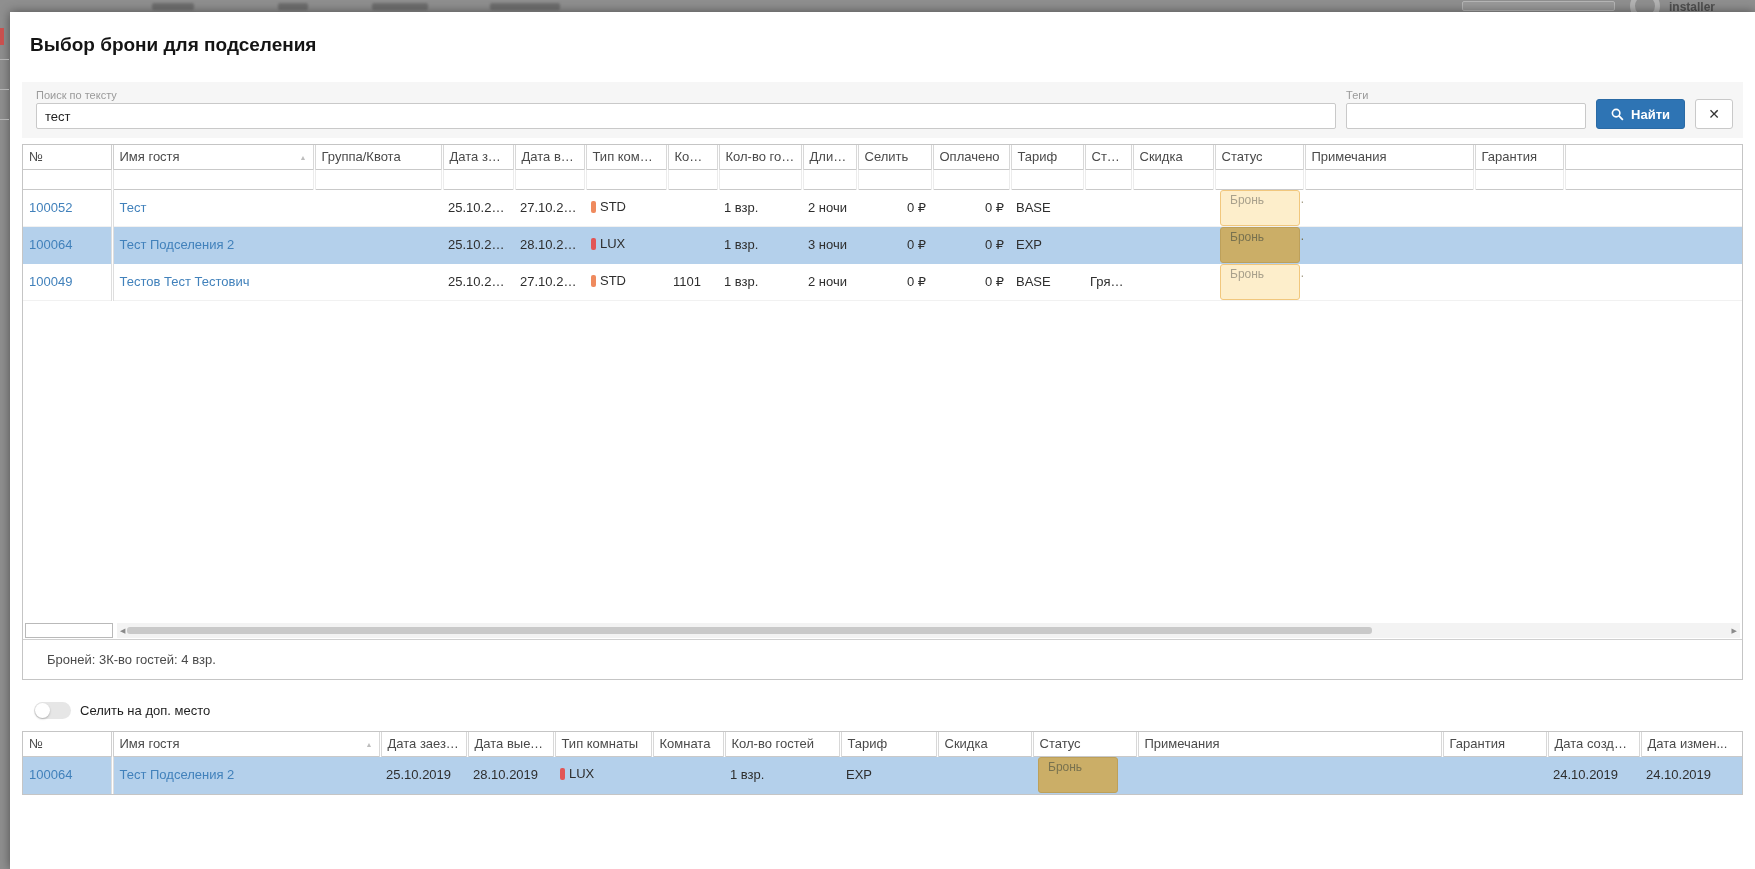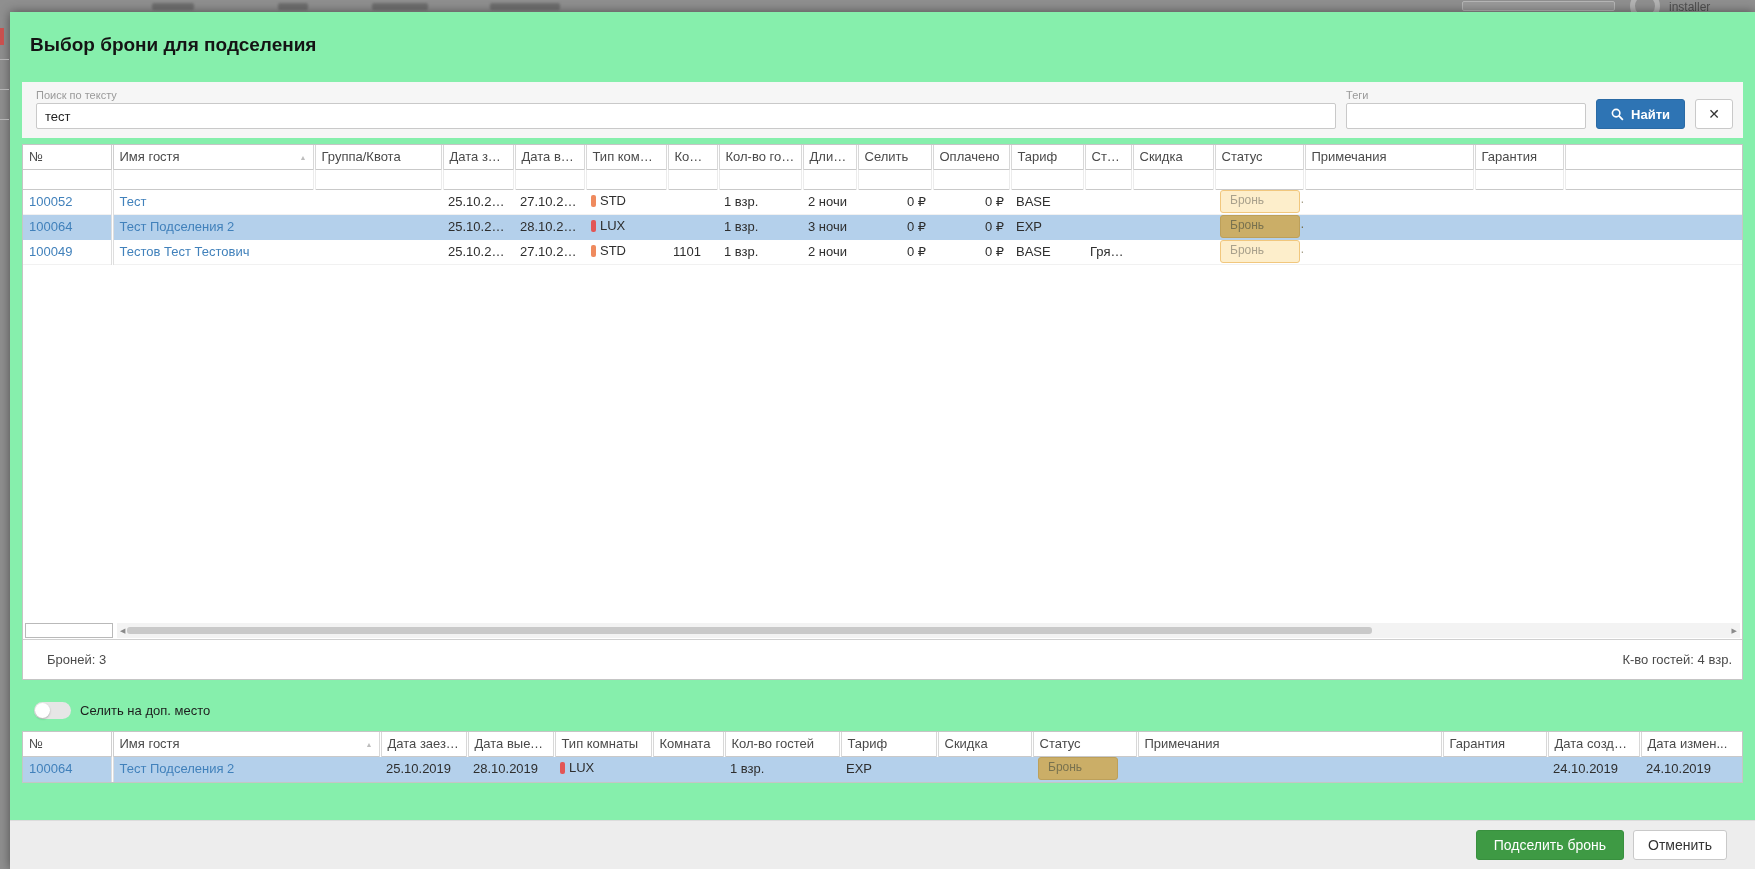--- a/index.html
+++ b/index.html
@@ -8,28 +8,28 @@
     font-family: "Liberation Sans", "DejaVu Sans", sans-serif;
     font-size: 13px; color: #2e2e2e;
     background: #8f8f8f; position: relative;
   }
   
   .bk-blob { position:absolute; background:#6f6f6f; border-radius:2px; filter:blur(1px); z-index:1; }
   .bk-search { position:absolute; left:1462px; top:1px; width:153px; height:10px;
     border:1px solid #b6b6b6; border-radius:2px; background:#9a9a9a; z-index:1; }
   .bk-avatar { position:absolute; left:1630px; top:-9px; width:30px; height:30px;
     border-radius:50%; border:5px solid #b3b3b3; background:#8f8f8f; z-index:1; }
-  .bk-installer { position:absolute; left:1669px; top:0; font-size:12px; font-weight:normal;
+  .bk-installer { position:absolute; left:1669px; top:0; font-size:12px; font-weight:bold;
     color:#4f4f4f; z-index:1; }
   .bk-red { position:absolute; left:0; top:28px; width:4px; height:17px; background:#c9504e; z-index:3; }
   .bk-line { position:absolute; left:0; width:9px; height:1px; background:#b3b3b3; z-index:3; }
 
   
   .modal { position:absolute; left:10px; top:12px; width:1745px; height:857px;
-    background:#86efac; z-index:2; box-shadow:0 0 10px rgba(0,0,0,.45); }
+    background:#ffffff; z-index:2; box-shadow:0 0 10px rgba(0,0,0,.45); }
   .modal-title { margin:22px 0 0 20px; font-size:19px; font-weight:bold; color:#141414; }
 
   
   .search-panel { margin:26px 12px 0 12px; background:#f6f6f6; padding:7px 10px 9px 14px;
     display:flex; align-items:flex-end; gap:10px; }
   .fld { display:flex; flex-direction:column; }
   .fld-label { font-size:11px; line-height:12px; color:#9a9a9a; margin-bottom:2px; }
   .fld input { height:26px; border:1px solid #c9c9c9; border-radius:2px; padding:0 8px;
     font-family:inherit; font-size:13px; color:#222; background:#fff; width:100%; outline:none; }
   .fld-text { flex:1 1 auto; }
@@ -54,33 +54,33 @@
   tr.filter-row td + td { border-left:3px double #ececec; }
   tr.filter-row td:first-child { border-right:3px double #e3e3e3; }
   tbody td { height:25px; padding:0 6px; white-space:nowrap; overflow:hidden;
     text-overflow:ellipsis; border-bottom:1px solid #f1f1f1; }
   tbody td:first-child { border-right:3px double #dedede;margin-top:8px; }
   tr.selected td { background:#b4d0eb; border-bottom-color:#b4d0eb; }
   td.r { text-align:right; }
   a.lnk { color:#4181bb; text-decoration:none; cursor:pointer; }
   .chip { display:inline-flex; align-items:center; gap:4px; }
   .chip i { width:5px; height:12px; border-radius:2px; display:inline-block; }
-  .badge { display:inline-block; min-width:80px; height:23px; line-height:18px; padding:0 9px;
+  .badge { display:inline-block; min-width:80px; height:36px; line-height:18px; padding:0 9px;
     border-radius:3px; font-size:12px; background:#fdeecb; border:1px solid #f1c77d; color:#a9a18c; }
   tr.selected .badge { background:#cbae67; border-color:#bda05a; color:#79724f; }
 
   .grid-empty { flex:1 1 auto; background:#fff; }
   .scroll-row { height:18px; display:flex; align-items:center; padding:1px 2px; gap:4px; }
   .frozen-box { width:88px; height:15px; border:1px solid #b9b9b9; background:#fff; flex:none; }
   .hscroll { flex:1 1 auto; height:15px; background:#f3f3f3; display:flex; align-items:center; padding:0 3px; gap:2px; }
   .hs-arrow { font-size:7px; color:#8a8a8a; line-height:1; flex:none; }
   .hs-thumb { height:7px; border-radius:3px; background:#c9c9c9; width:77%; flex:none; }
   .hs-rest { flex:1 1 auto; }
   .grid-summary { height:40px; border-top:1px solid #cfcfcf; display:flex; align-items:center;
-    justify-content:space-between; padding:0 10px 0 24px; font-size:13px; color:#4a4a4a; background:#fff; }
+    padding:0 10px 0 24px; font-size:13px; color:#4a4a4a; background:#fff; }
 
   
   .toggle-row { margin:22px 0 0 24px; display:flex; align-items:center; gap:9px; }
   .toggle { width:37px; height:17px; border-radius:9px; background:#e6e6e6; position:relative; cursor:pointer; flex:none; }
   .toggle .knob { position:absolute; left:1px; top:1px; width:15px; height:15px; border-radius:50%;
     background:#fff; box-shadow:0 1px 2px rgba(0,0,0,.25); }
   .toggle-label { font-size:13px; color:#1d1d1d; }
 
   .sel-grid { margin:12px 12px 0 12px; }
 
@@ -347,18 +347,14 @@
           <td><span class="badge">Бронь</span></td>
           <td></td>
           <td></td>
           <td>24.10.2019</td>
           <td>24.10.2019</td>
         </tr>
       </tbody>
     </table>
   </div>
 
-  <div class="dlg-footer">
-    <button class="btn-submit">Подселить бронь</button>
-    <button class="btn-cancel">Отменить</button>
-  </div>
 
 </div>
 
 </body></html>

